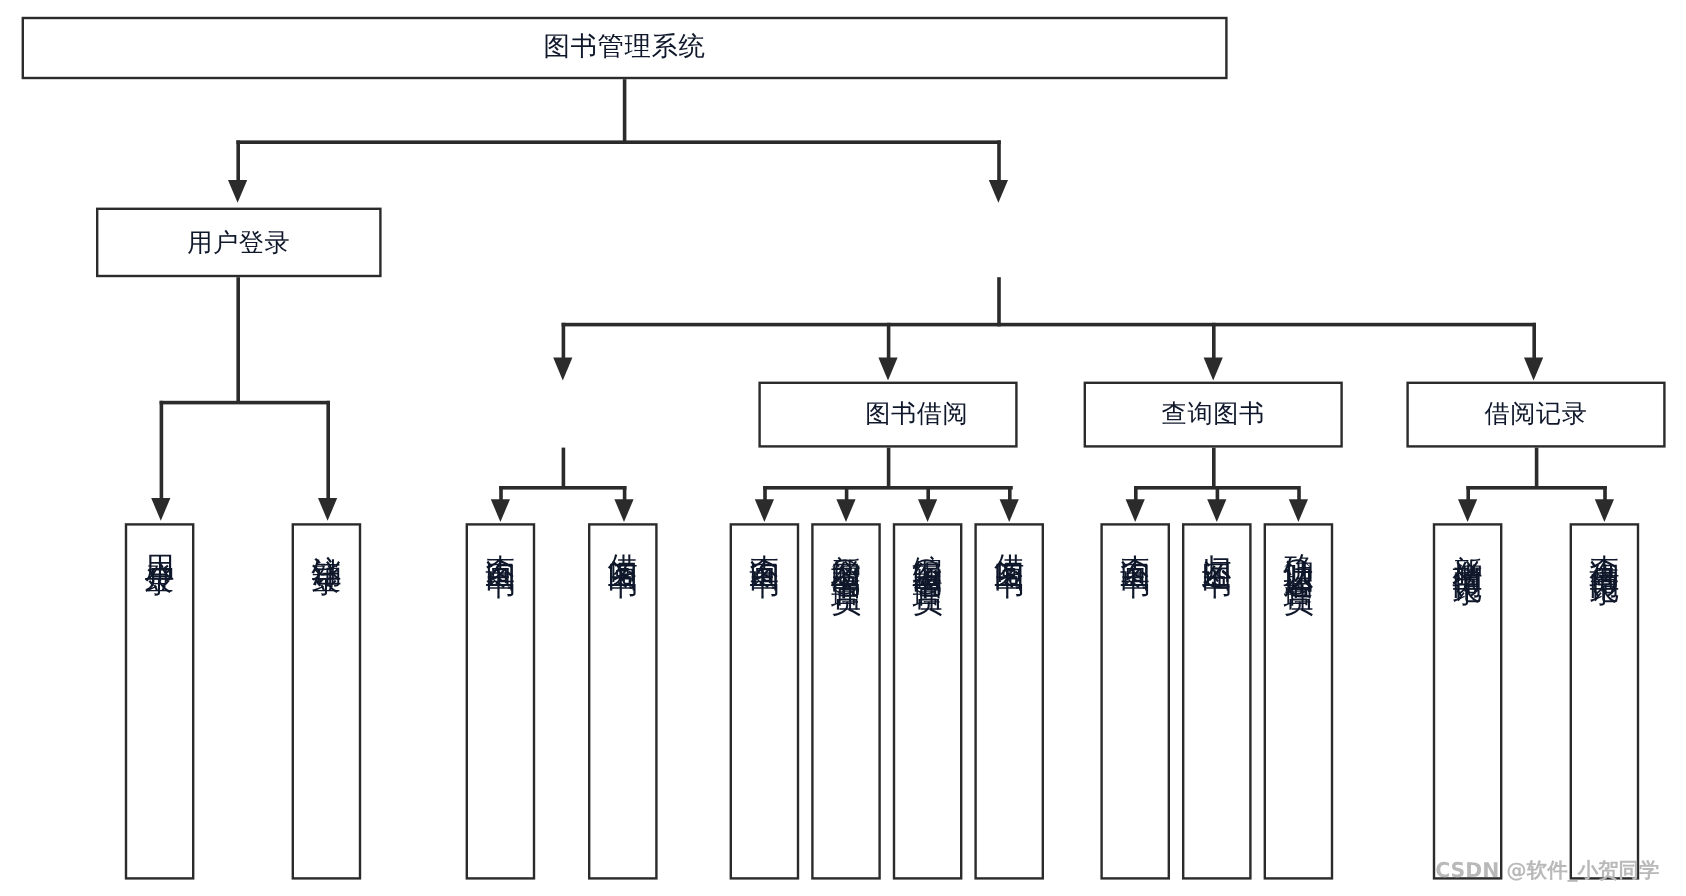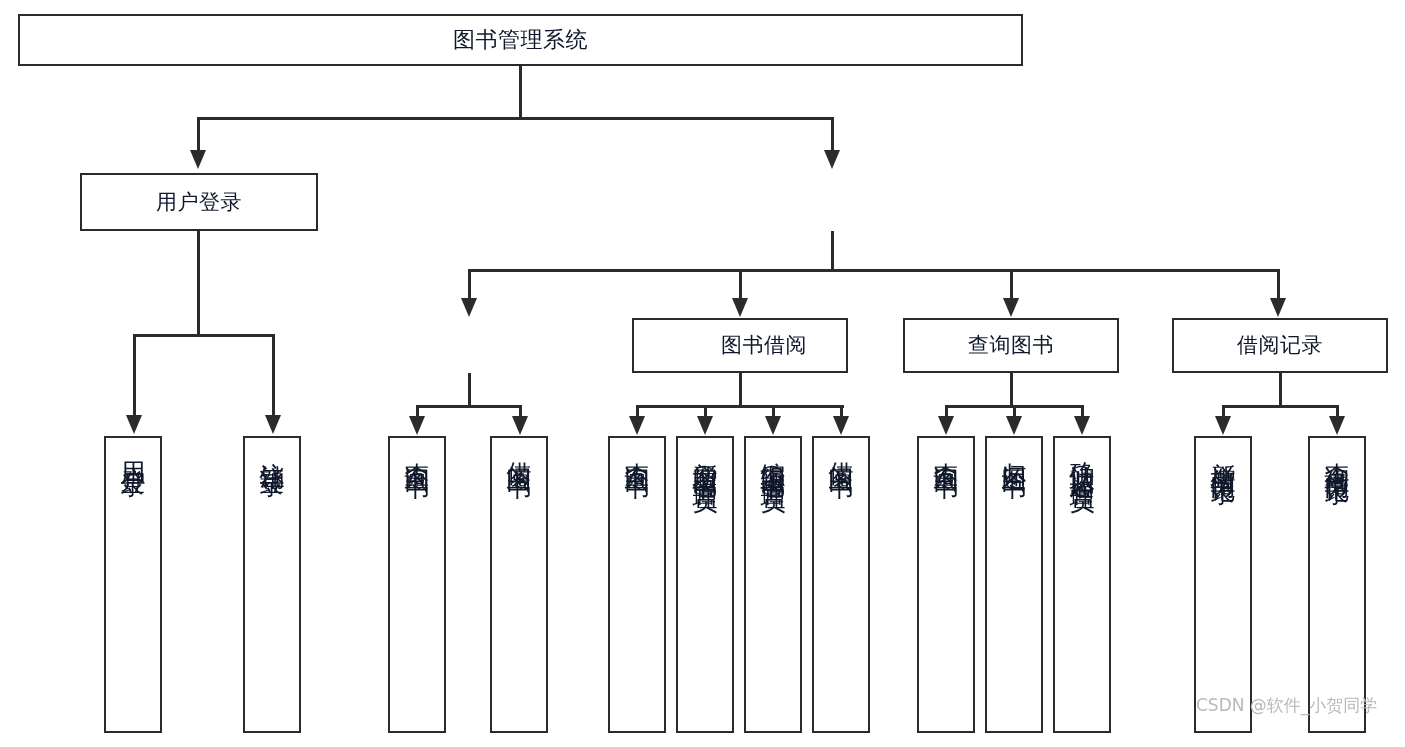--- a/index.html
+++ b/index.html
@@ -199,15 +199,15 @@
     <span class="label">确认归还（管理员）</span>
   </div>
 
   <div class="node v" style="left:1194px; top:436px; width:58px; height:297px;">
     <span class="label">新增借阅记录</span>
   </div>
   <div class="node v" style="left:1308px; top:436px; width:58px; height:297px;">
     <span class="label">查询借阅记录</span>
   </div>
 
-  <div class="watermark" style="left:1196px; top:694px;">CSDN @软件_小贺同学</div>
+  <div class="watermark" style="left:1196px; top:714px;font-weight:bold;">CSDN @软件_小贺同学</div>
 
 </div>
 
 </body></html>

